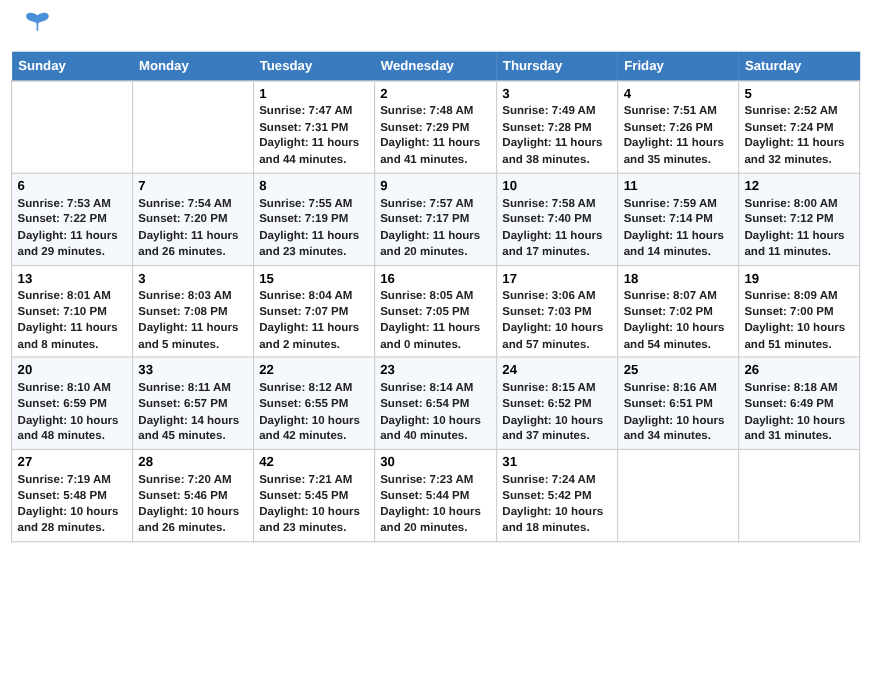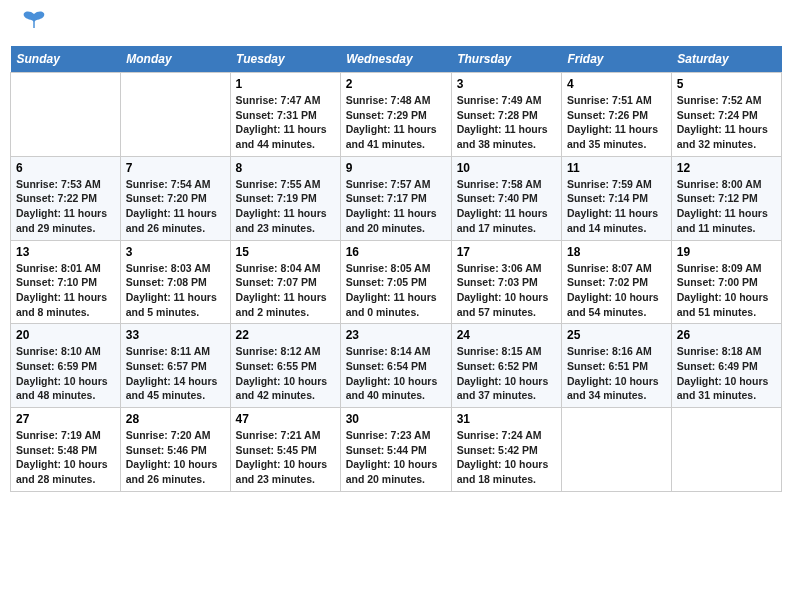--- a/index.html
+++ b/index.html
@@ -39,21 +39,20 @@
       border-collapse: collapse;
       font-size: 11px;
     }
     .calendar th {
       background: #3a7abf;
       color: #fff;
       text-align: left;
       padding: 6px 6px;
       font-weight: bold;
       font-size: 12px;
-      font-style: italic;
     }
     .calendar td {
       border: 1px solid #ccc;
       vertical-align: top;
       padding: 4px 5px;
       width: 113px;
       min-height: 70px;
       background: #fff;
     }
     .calendar tr:nth-child(even) td {
@@ -143,21 +142,21 @@
           <span class="day-num">4</span>
           <div class="day-info">
             <div>Sunrise: 7:51 AM</div>
             <div>Sunset: 7:26 PM</div>
             <div>Daylight: 11 hours and 35 minutes.</div>
           </div>
         </td>
         <td>
           <span class="day-num">5</span>
           <div class="day-info">
-            <div>Sunrise: 7:52 AM</div>
+            <div>Sunrise: 2:52 AM</div>
             <div>Sunset: 7:24 PM</div>
             <div>Daylight: 11 hours and 32 minutes.</div>
           </div>
         </td>
       </tr>
       <tr>
         <td>
           <span class="day-num">6</span>
           <div class="day-info">
             <div>Sunrise: 7:53 AM</div>
@@ -341,21 +340,21 @@
         </td>
         <td>
           <span class="day-num">28</span>
           <div class="day-info">
             <div>Sunrise: 7:20 AM</div>
             <div>Sunset: 5:46 PM</div>
             <div>Daylight: 10 hours and 26 minutes.</div>
           </div>
         </td>
         <td>
-          <span class="day-num">47</span>
+          <span class="day-num">42</span>
           <div class="day-info">
             <div>Sunrise: 7:21 AM</div>
             <div>Sunset: 5:45 PM</div>
             <div>Daylight: 10 hours and 23 minutes.</div>
           </div>
         </td>
         <td>
           <span class="day-num">30</span>
           <div class="day-info">
             <div>Sunrise: 7:23 AM</div>

